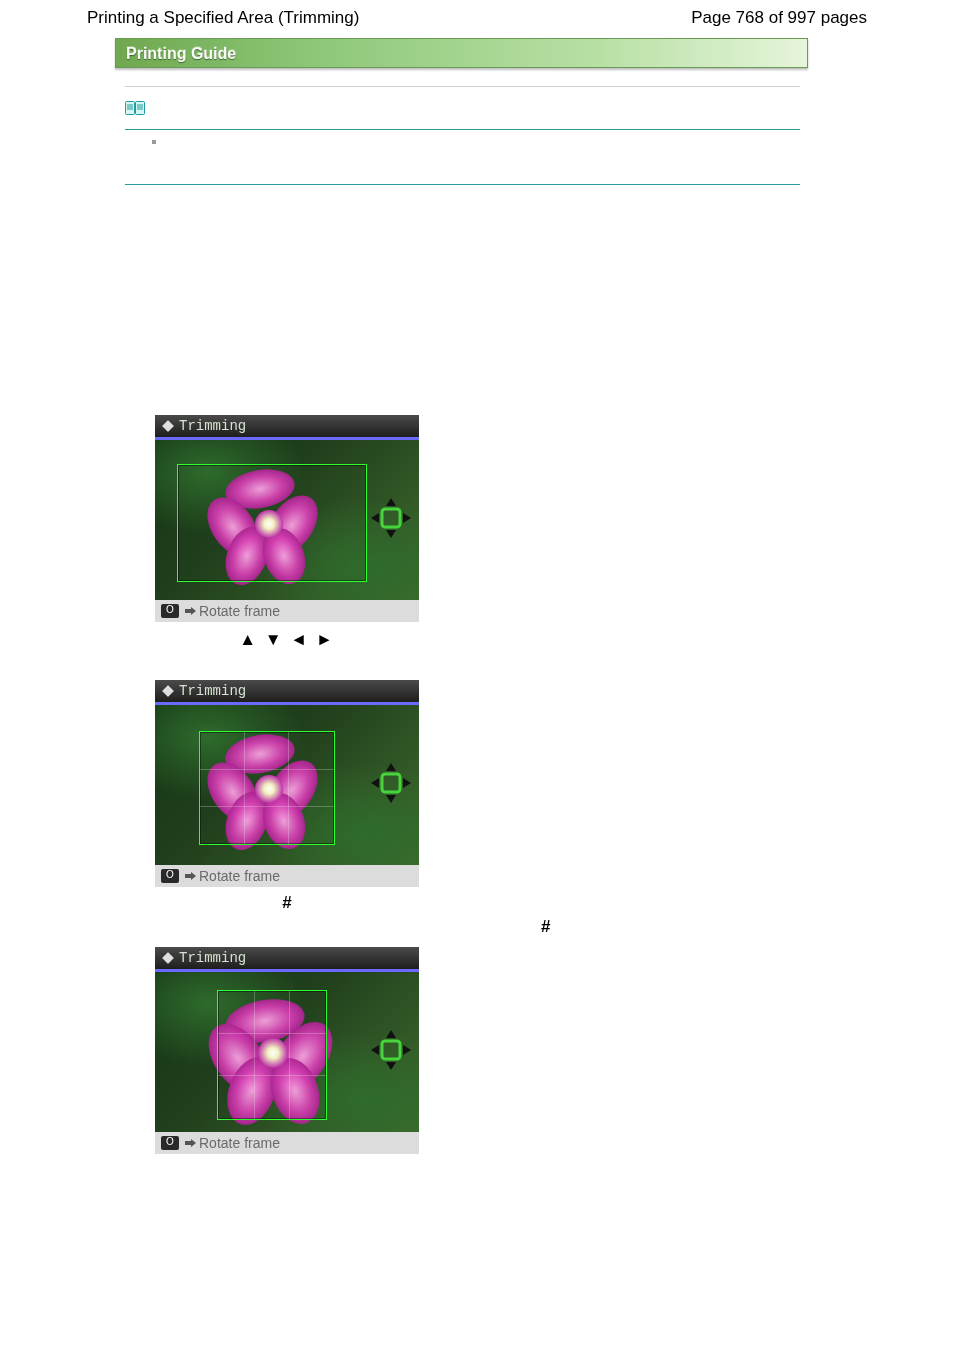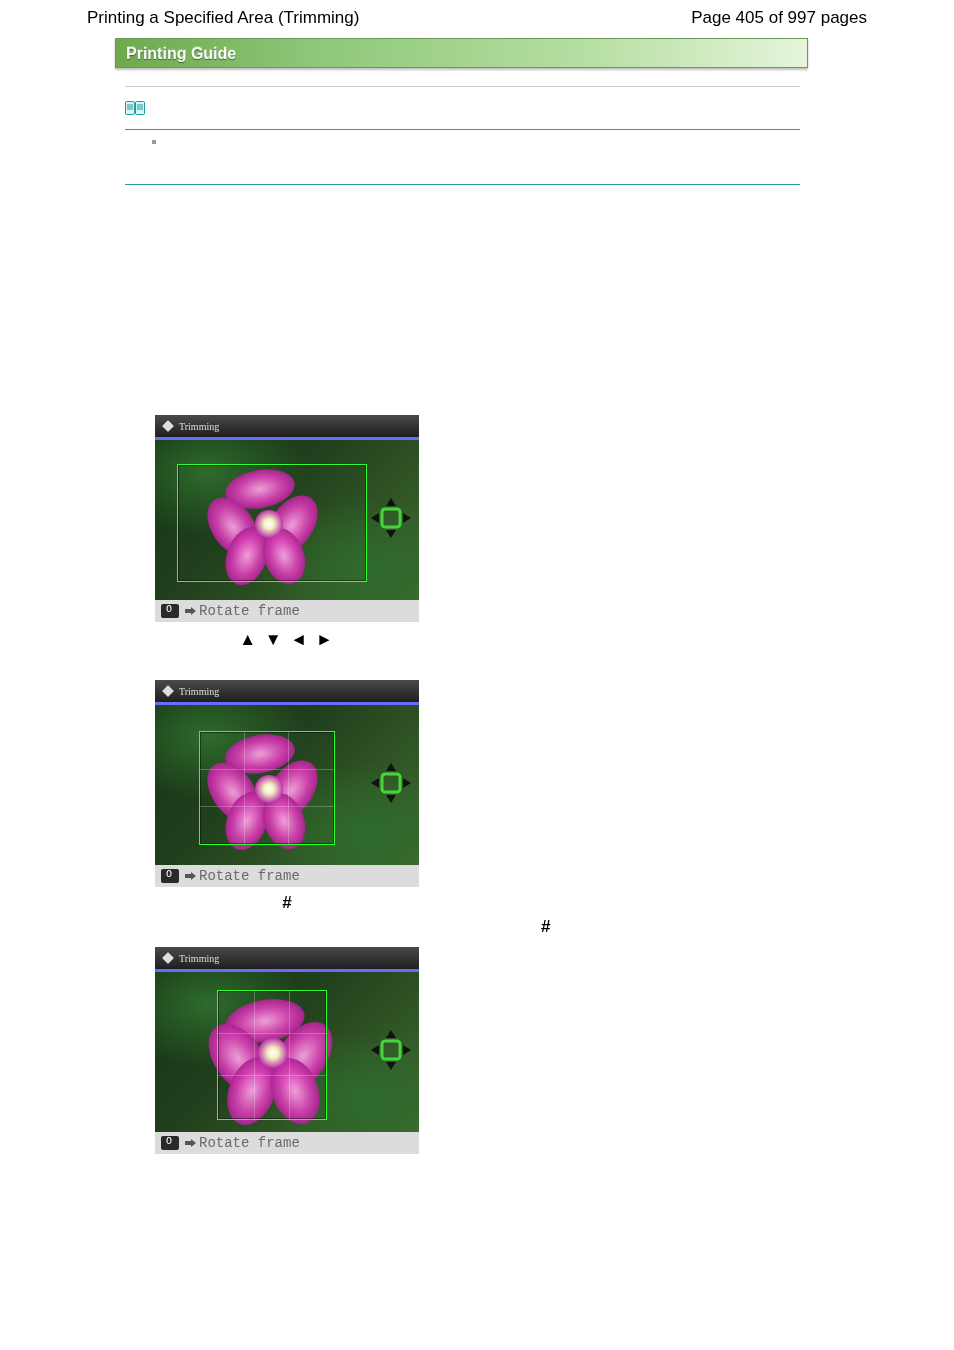--- a/index.html
+++ b/index.html
@@ -14,44 +14,44 @@
   .content{margin-left:56px;width:675px}
   .rule{border:0;border-top:1px solid #cfcfcf;margin:18px 0 0 0}
   .rule-teal{border:0;border-top:1px solid #2a9aa1;margin:12px 0 0 0}
   .note-row{display:flex;align-items:center;margin-top:12px}
   .note-row svg{flex:0 0 auto}
   .bullet{width:4px;height:4px;background:#9a9a9a;margin:10px 0 0 27px}
   .panel-wrap{position:relative;margin-top:230px}
   .panel{width:264px;margin:0 0 0 30px}
   .panel-hdr{height:22px;display:flex;align-items:center;background:linear-gradient(#4a4a4a,#1e1e1e);border-bottom:3px solid #6a6aff;padding:0 6px}
   .panel-hdr svg{margin-right:4px}
-  .panel-title{font-family:Liberation Serif, serif;font-size:10px;color:#d4e3cf}
+  .panel-title{font-family:Liberation Mono, monospace;font-size:14px;color:#d4e3cf}
   .panel-body{position:relative;height:160px;overflow:hidden;background:#1b3a20}
   .petal{position:absolute;border-radius:50%;background:radial-gradient(ellipse at 50% 50%,#f7a3e0 0%,#d23fb0 45%,#9d1a86 80%);opacity:.95}
   .trim-frame{position:absolute;border:1px solid #2eff2e;box-shadow:0 0 0 1px rgba(0,0,0,.4) inset}
   .grid-line{position:absolute;background:rgba(240,255,240,.25)}
   .hud{position:absolute;right:6px;top:50%;transform:translateY(-50%)}
-  .panel-foot{height:22px;background:#dcdcdc;display:flex;align-items:center;padding:0 6px;font-family:Liberation Mono, monospace;font-size:14px;color:#6a6a6a}
+  .panel-foot{height:22px;background:#dcdcdc;display:flex;align-items:center;padding:0 6px;font-family:Liberation Sans, sans-serif;font-size:14px;color:#6a6a6a}
   .key{display:inline-block;width:18px;height:14px;background:#2a2a2a;border-radius:2px;margin-right:4px;position:relative}
   .key::after{content:"O";color:#fff;font-size:10px;position:absolute;left:5px;top:0}
   .arrow-text{text-align:center;font-size:17px;margin:8px 0 30px 30px;width:264px}
   .arrow-center{margin:6px 0 0 30px;width:264px;text-align:center;font-size:17px;font-weight:bold}
   .hash-side{position:absolute;left:416px;font-size:17px;font-weight:bold}
   .bg-leaves{position:absolute;inset:0;background:
     radial-gradient(ellipse 140px 90px at 20% 20%,#2e6b2c 0%,transparent 70%),
     radial-gradient(ellipse 160px 100px at 80% 80%,#2e6b2c 0%,transparent 70%),
     linear-gradient(135deg,#153515 0%,#203f1c 40%,#406b2e 100%)}
 </style>
 </head>
 <body>
 
 <div class="page">
   <div class="hdr">
     <div class="hdr-left">Printing a Specified Area (Trimming)</div>
-    <div class="hdr-right">Page 405 of 997 pages</div>
+    <div class="hdr-right">Page 768 of 997 pages</div>
   </div>
 
   <div class="banner">
     <span>Printing Guide</span>
   </div>
 
   <div class="content">
     <hr class="rule">
 
     <div class="note-row">

